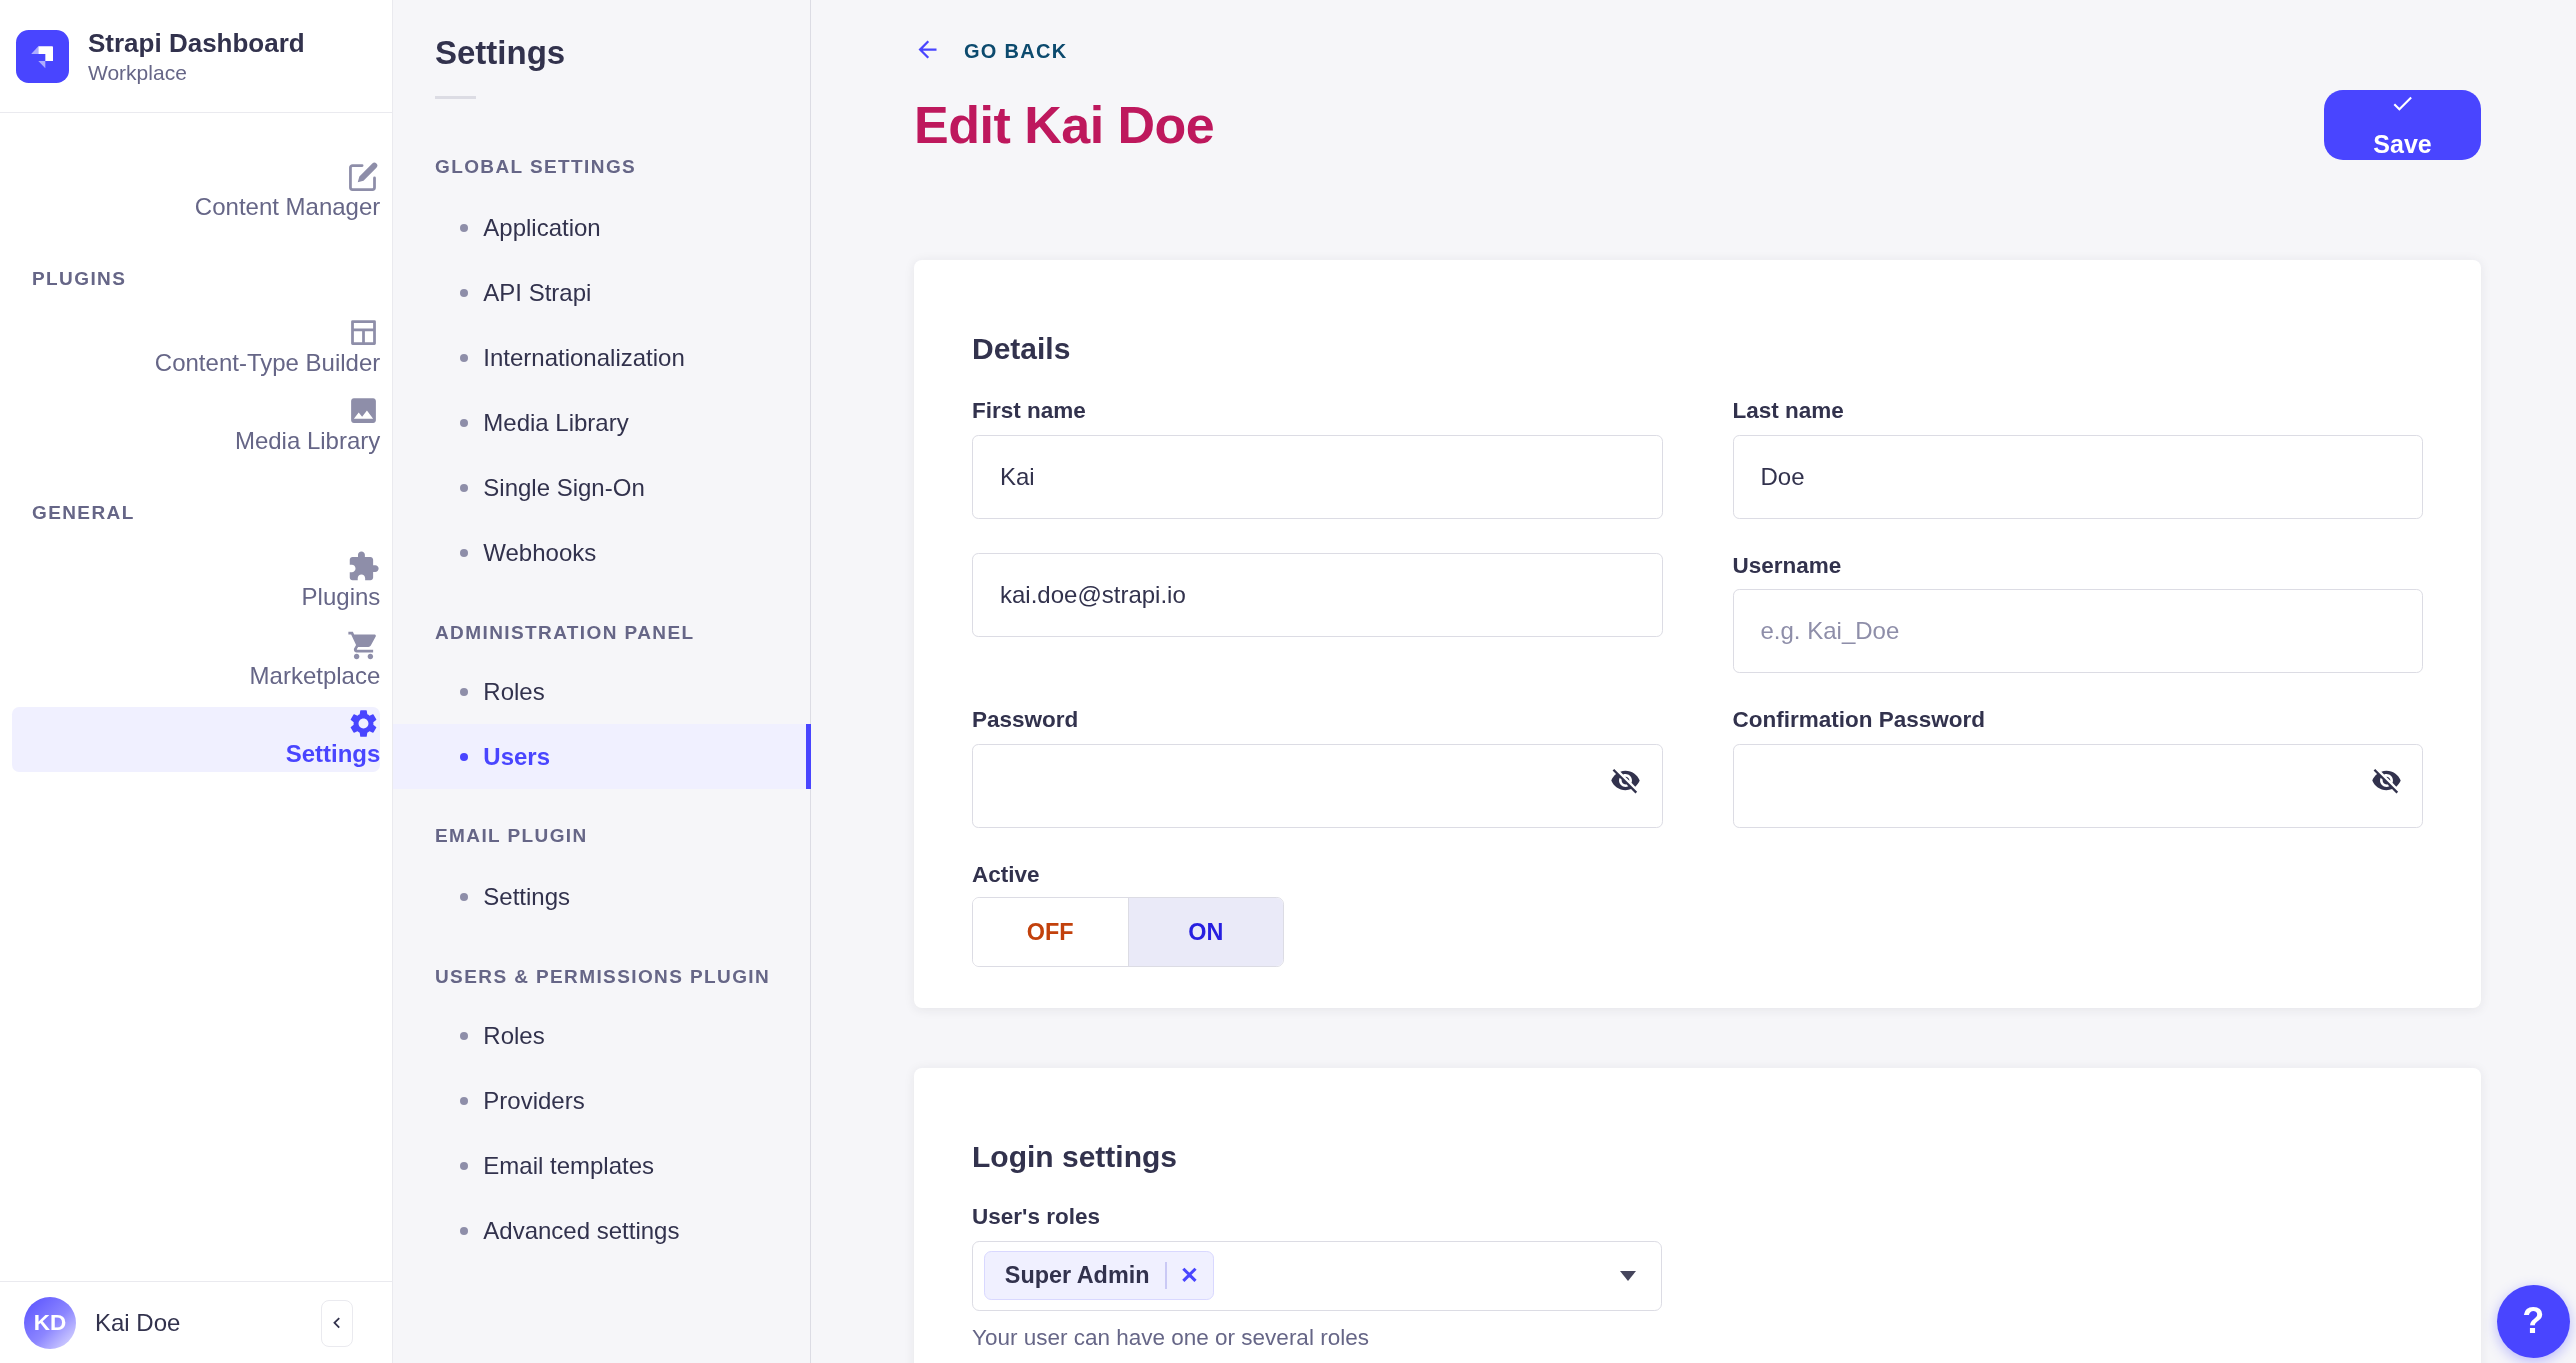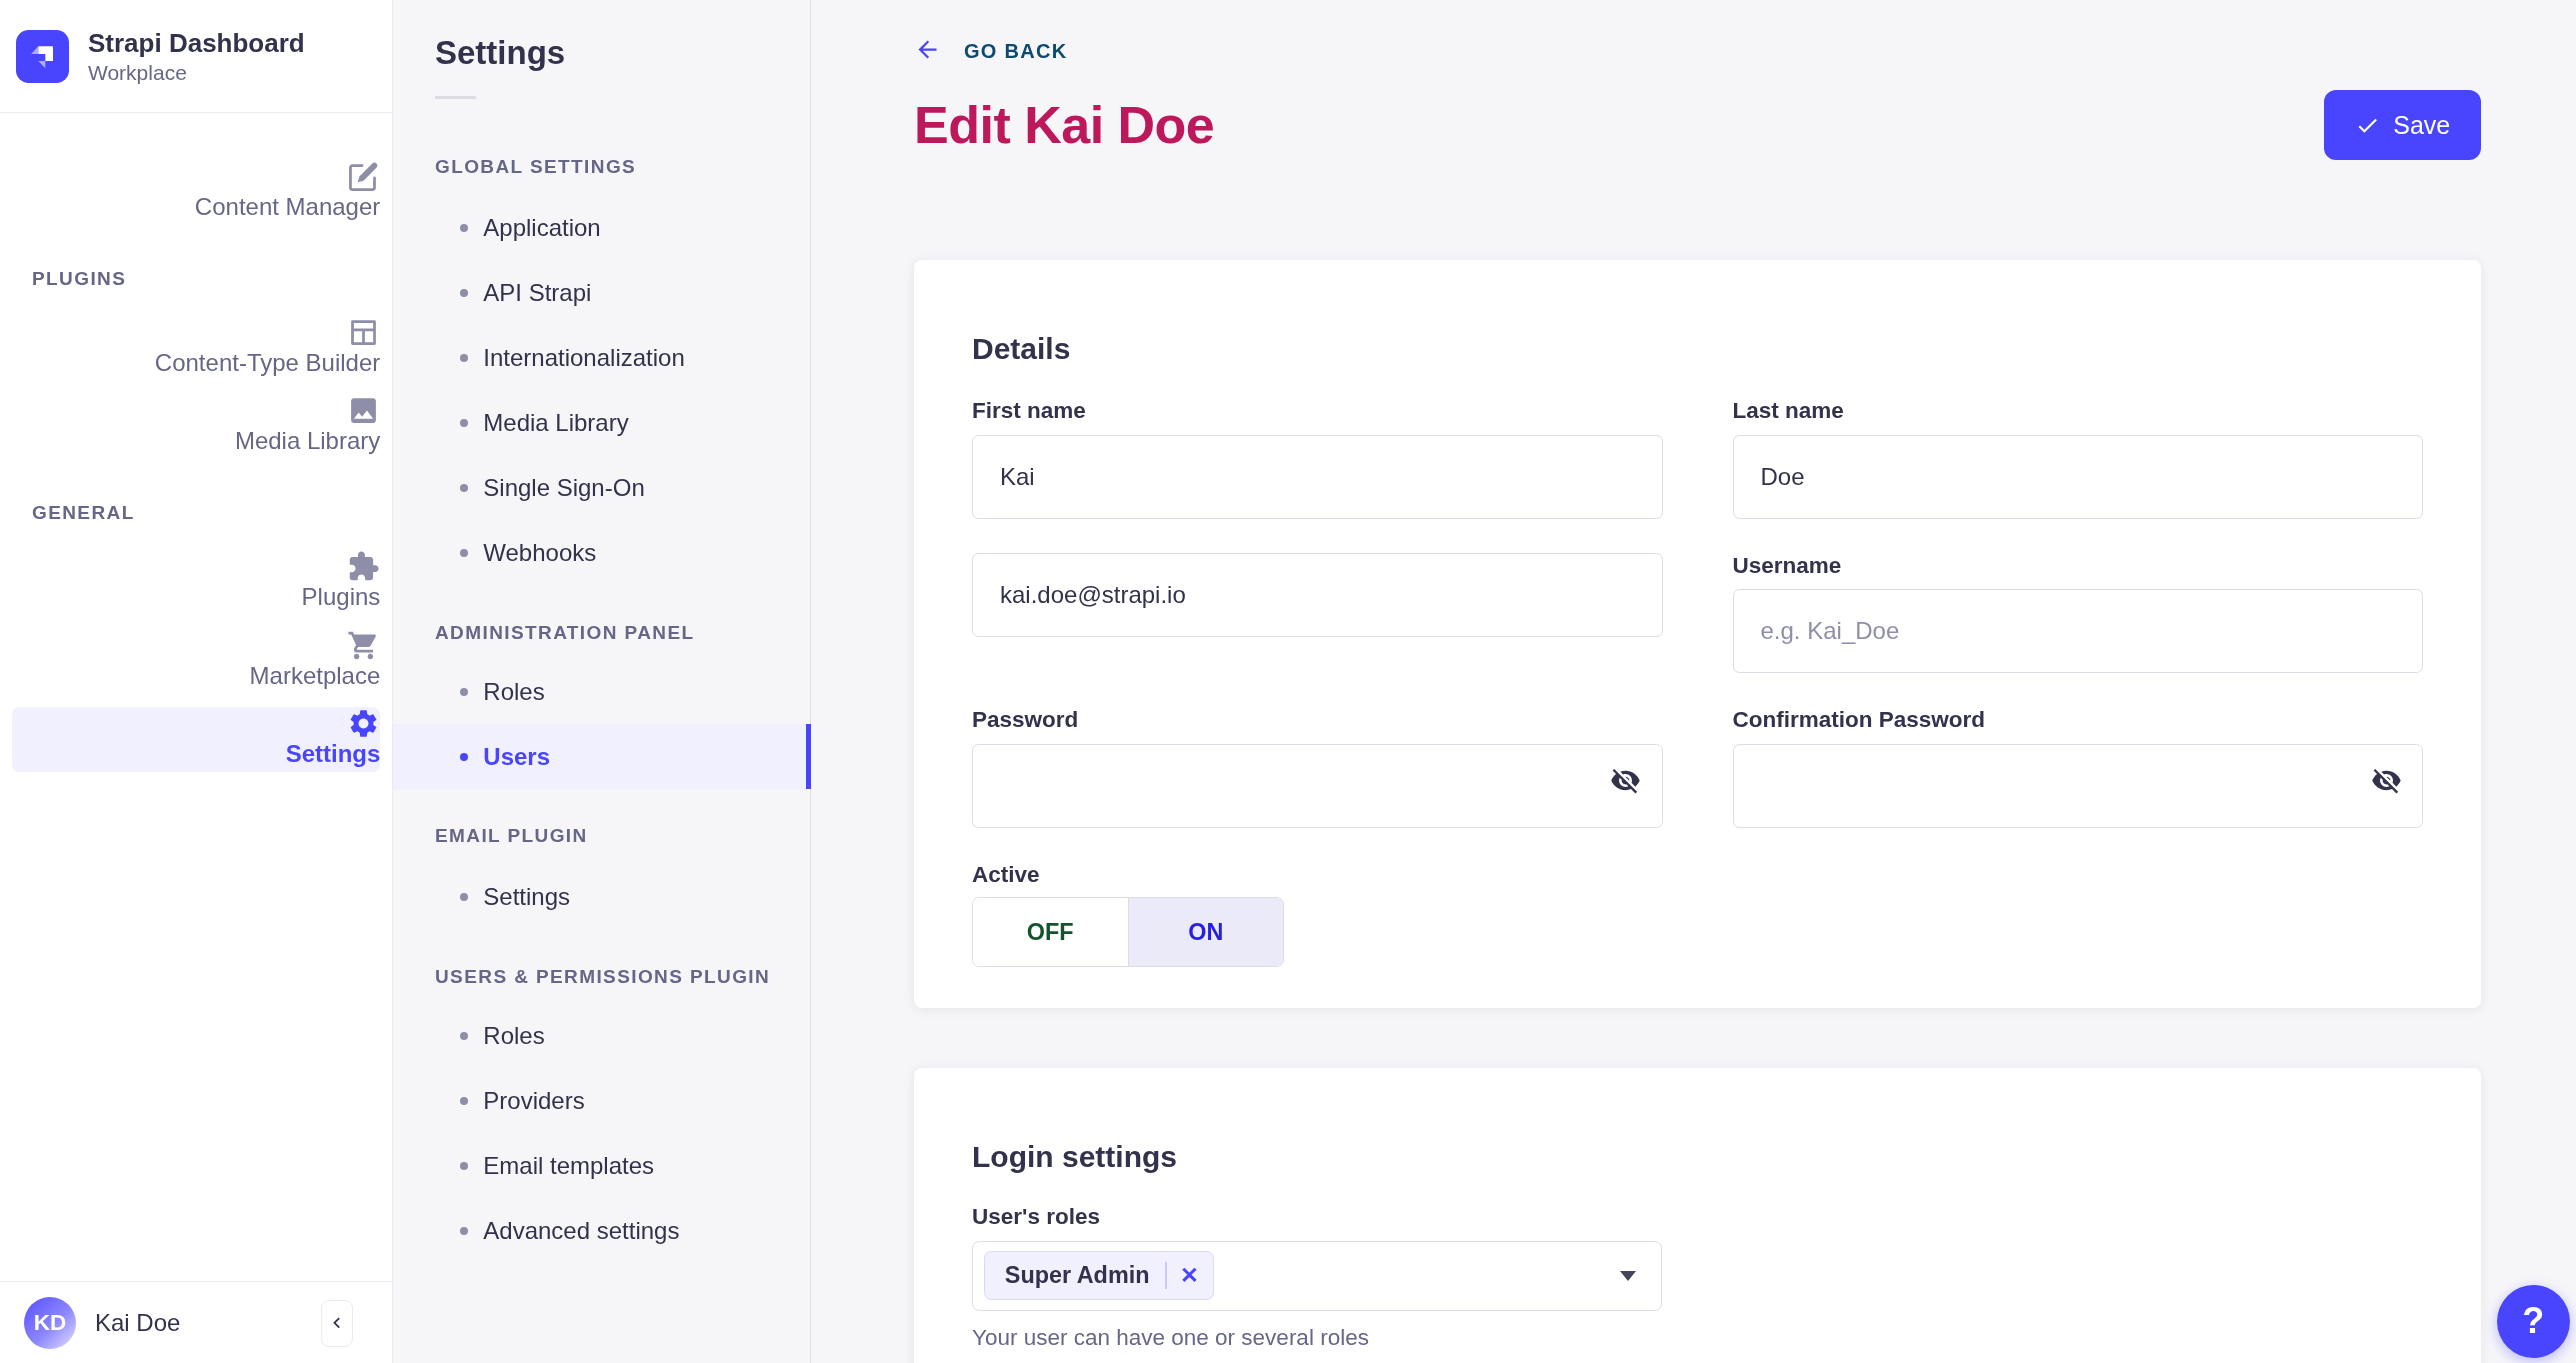--- a/index.html
+++ b/index.html
@@ -41,36 +41,36 @@
   .subnav-item::before { content:""; width:8px; height:8px; border-radius:50%; background:#8e8ea9; margin-right:15.3px; flex:none; }
   .subnav-item.active { background:#f0f0ff; color:#4945ff; font-weight:bold; }
   .subnav-item.active::before { background:#4945ff; }
   .subnav-item.active::after { content:""; position:absolute; right:-1.8px; top:0; bottom:0; width:6.3px; background:#4945ff; }
   
   .main { position:absolute; left:811px; top:0; right:0; bottom:0; background:#f6f6f9; }
   .main-header { position:relative; padding:36px 95px 0 103px; }
   .back-link { display:inline-flex; align-items:flex-end; gap:23px; color:#0c4a6e; font-weight:bold; font-size:20px; letter-spacing:1.3px; cursor:pointer; text-decoration:none; }
   .back-link svg { width:27px; height:27px; }
   .page-title { font-size:52px; font-weight:bold; color:#be185d; margin-top:29px; letter-spacing:-0.5px; }
-  .save-btn { position:absolute; top:90px; right:95px; width:157px; height:70px; background:#4945ff; border:none; border-radius:12px; color:#fff; font-size:25px; font-weight:normal; font-family:inherit; display:flex; align-items:center; justify-content:center; gap:13.5px; cursor:pointer; }
+  .save-btn { position:absolute; top:90px; right:95px; width:157px; height:70px; background:#4945ff; border:none; border-radius:19px; color:#fff; font-size:25px; font-weight:bold; font-family:inherit; display:flex; align-items:center; justify-content:center; gap:13.5px; cursor:pointer;flex-direction:column; }
   .save-btn svg { width:25px; height:25px; }
   .card { margin:0 95px 0 103px; background:#fff; border-radius:8px; box-shadow:0 1.8px 10.8px rgba(33,33,52,0.08); }
   .card-details { margin-top:105px; padding:47px 58px 41px; }
   .card-heading { font-size:30px; font-weight:bold; color:#32324d; }
   .form-grid { display:grid; grid-template-columns:1fr 1fr; column-gap:70px; row-gap:34px; margin-top:32px; }
   .field-label { display:block; font-size:22.5px; font-weight:bold; color:#32324d; margin-bottom:10.8px; }
   .input-wrap { position:relative; }
   .text-input { width:100%; height:84px; border:1.8px solid #dcdce4; border-radius:6.3px; background:#fff; padding:0 27px; font-size:24px; color:#32324d; font-family:inherit; outline:none; }
   .text-input::placeholder { color:#8e8ea9; }
   .with-icon .text-input { padding-right:81px; }
   .eye-btn { position:absolute; right:14.4px; top:13.5px; width:45px; height:45px; background:none; border:none; padding:0; cursor:pointer; display:flex; align-items:center; justify-content:center; }
   .eye-btn svg { width:31px; height:31px; }
   .toggle { display:flex; width:312px; height:70px; border:1.8px solid #dcdce4; border-radius:7.2px; overflow:hidden; background:#fff; margin-top:-1.8px; }
   .toggle-seg { flex:1; display:flex; align-items:center; justify-content:center; font-size:23.4px; font-weight:bold; cursor:pointer; }
-  .toggle-off { color:#14532d; background:#fff; border-right:1.8px solid #dcdce4; }
+  .toggle-off { color:#c2410c; background:#fff; border-right:1.8px solid #dcdce4; }
   .toggle-on { color:#271fe0; background:#eaeaf8; }
   .card-login { margin-top:60px; padding:47px 58px 37px; }
   .roles-label { margin-top:30px; }
   .role-select { width:690px; height:70px; border:1.8px solid #dcdce4; border-radius:7.2px; background:#fff; display:flex; align-items:center; padding:0 54px 0 10.8px; position:relative; margin-top:0.9px; cursor:pointer; }
   .role-chip { height:49px; background:#f0f0ff; border:1.8px solid #d9d8ff; border-radius:7.2px; display:flex; align-items:center; padding-left:20px; }
   .role-chip-label { font-size:23.4px; font-weight:bold; color:#32324d; }
   .chip-divider { width:1.8px; height:27px; background:#cac9f5; margin:0 1.8px 0 16px; }
   .chip-x { background:none; border:none; color:#4945ff; font-size:22.5px; font-weight:bold; padding:0 14.4px 0 10.8px; cursor:pointer; font-family:inherit; }
   .select-caret { position:absolute; right:25px; top:50%; margin-top:-4.5px; width:0; height:0; border-left:8px solid transparent; border-right:8px solid transparent; border-top:10.8px solid #45455c; }
   .hint { font-size:22.5px; color:#666687; margin-top:14.4px; }

